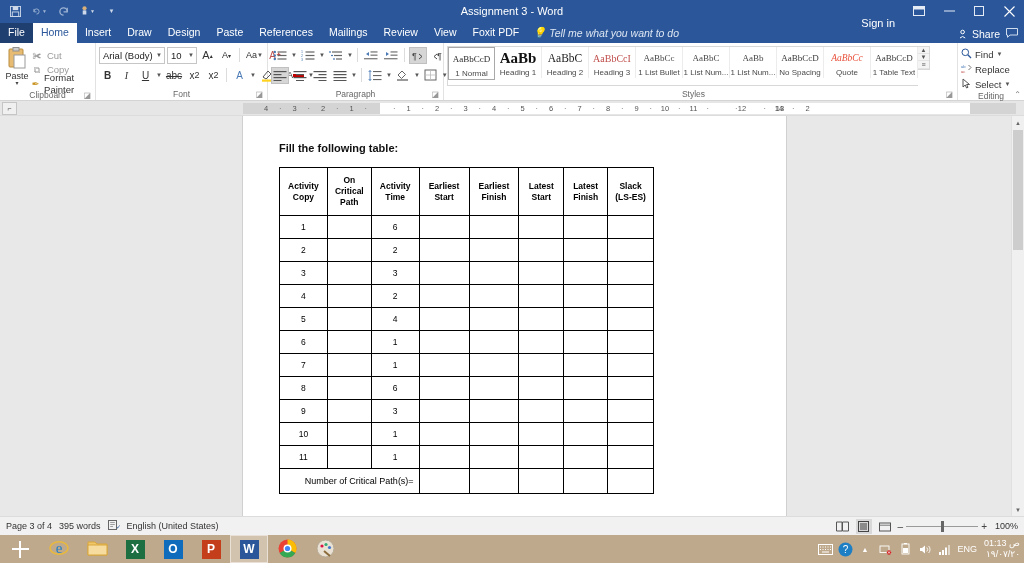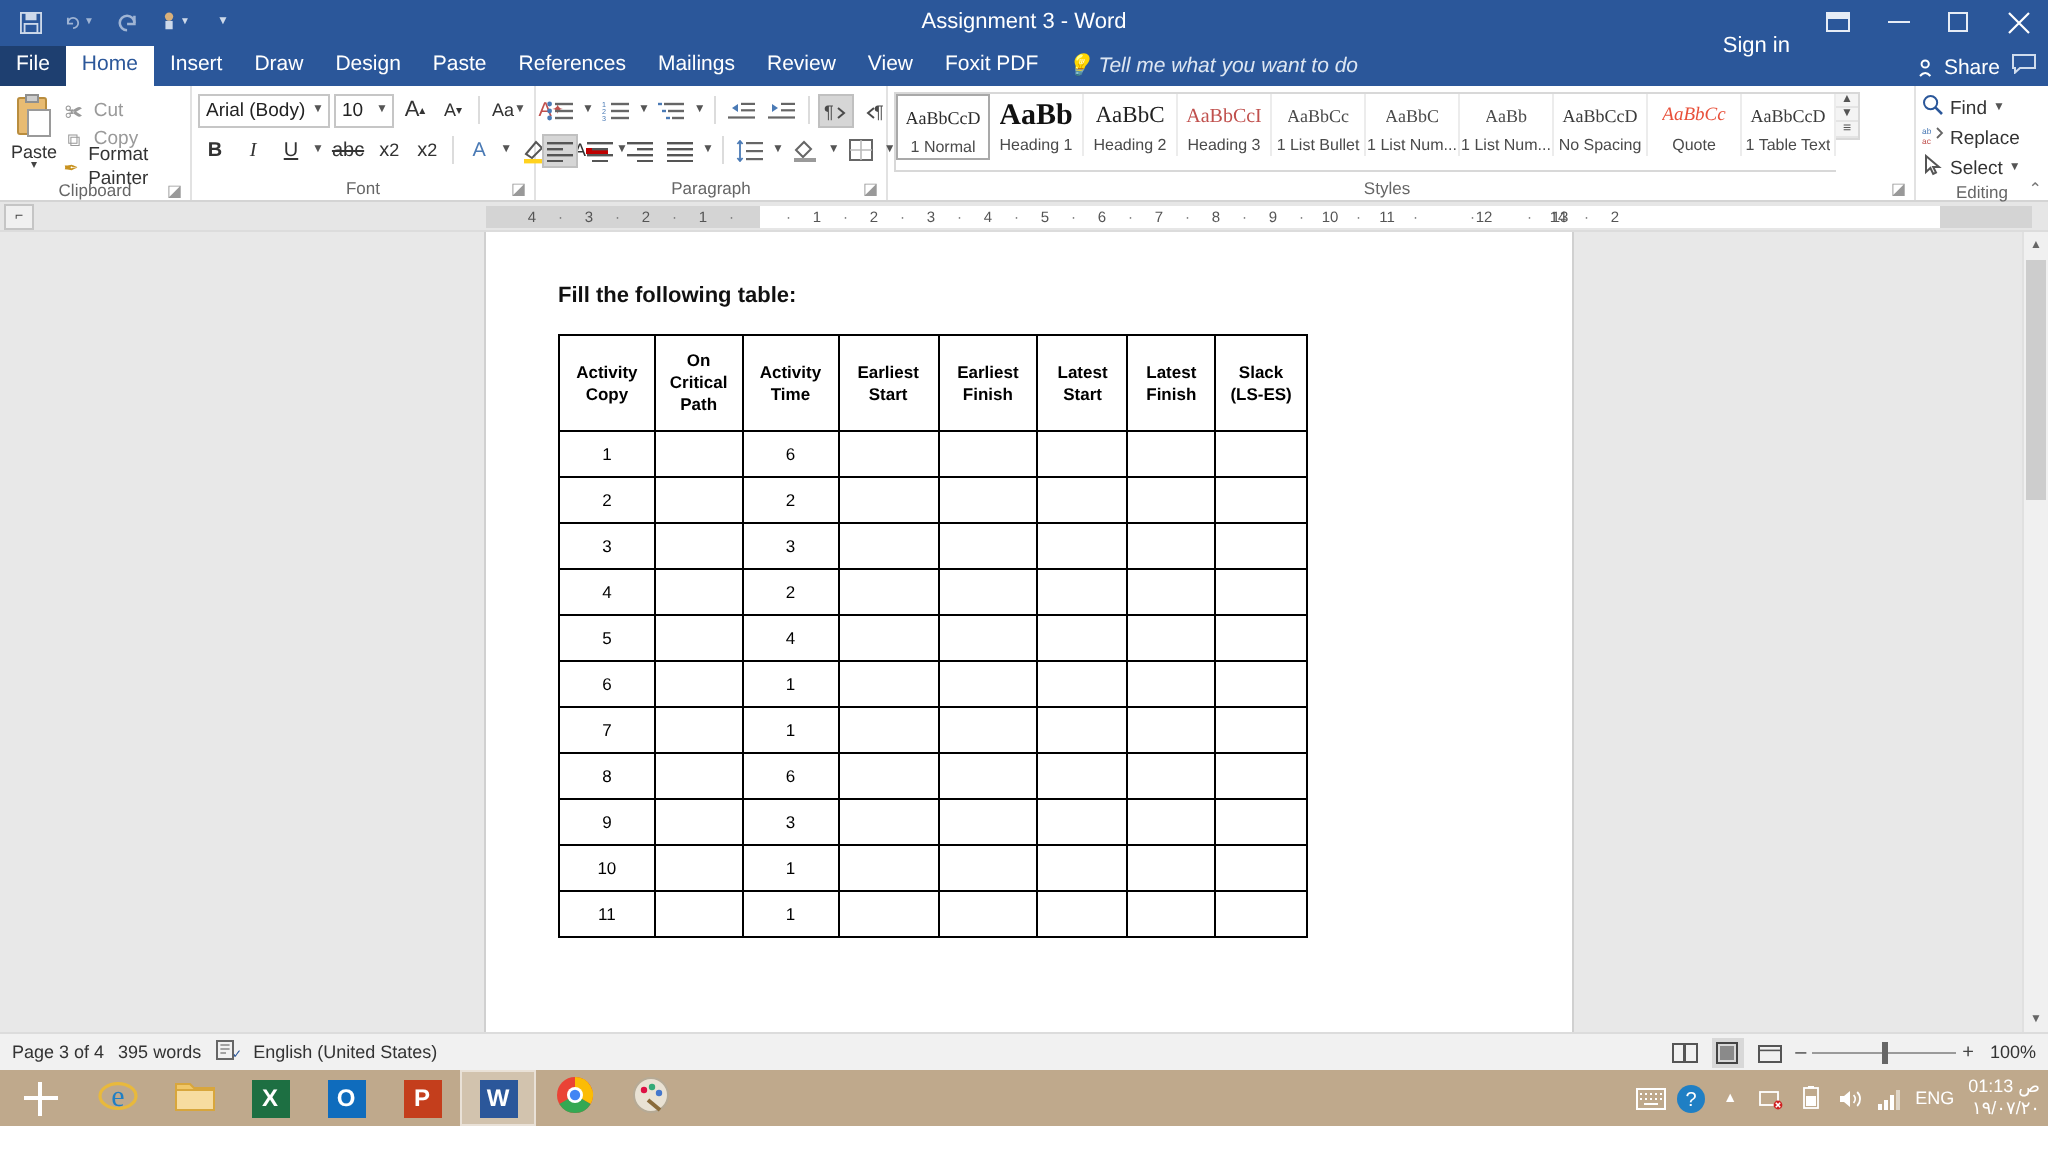--- a/index.html
+++ b/index.html
@@ -945,20 +945,28 @@
             <tr>
               <td class="val colA">11</td>
               <td class="val colB"></td>
               <td class="val colC">1</td>
               <td class="val colD"></td>
               <td class="val colE"></td>
               <td class="val colF"></td>
               <td class="val colG"></td>
               <td class="val colH"></td>
             </tr>
+            <tr>
+              <td class="summary" colspan="3">Number of Critical Path(s)=</td>
+              <td class="val colD"></td>
+              <td class="val colE"></td>
+              <td class="val colF"></td>
+              <td class="val colG"></td>
+              <td class="val colH"></td>
+            </tr>
           </tbody>
       </table>
     </div>
   </div>
   <div class="vscroll">
     <div class="vs-arrow">▲</div>
     <div class="vs-thumb"></div>
     <div class="vs-arrow" style="position:absolute;bottom:0;left:0;right:0;">▼</div>
   </div>
 </div>

